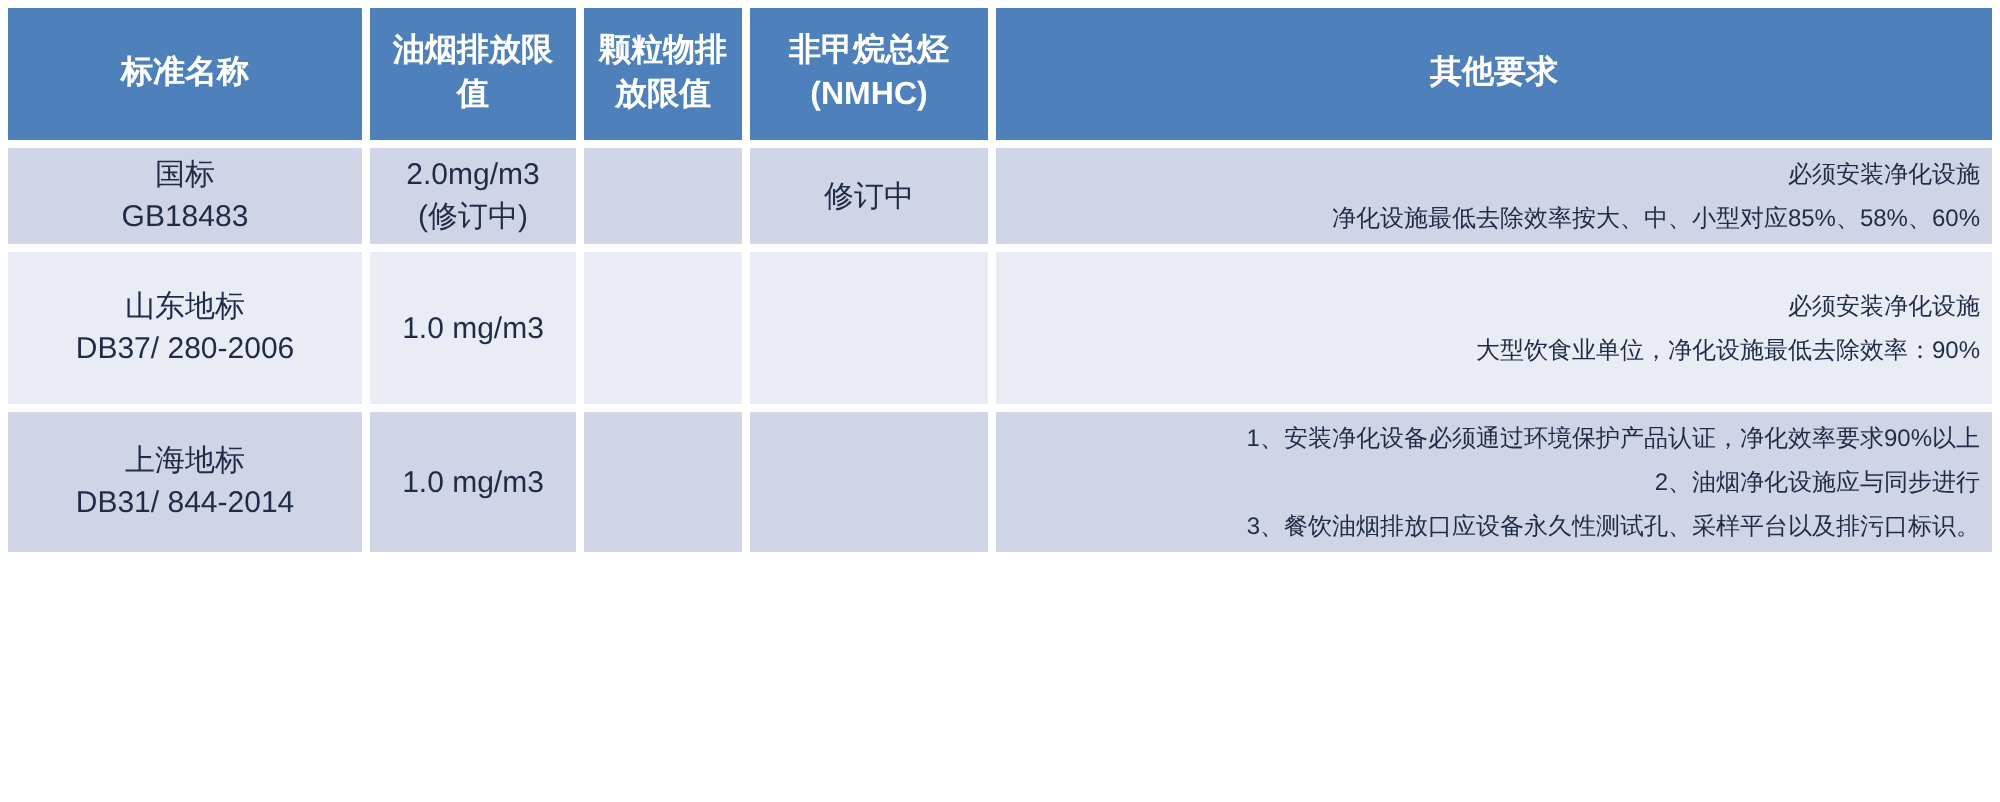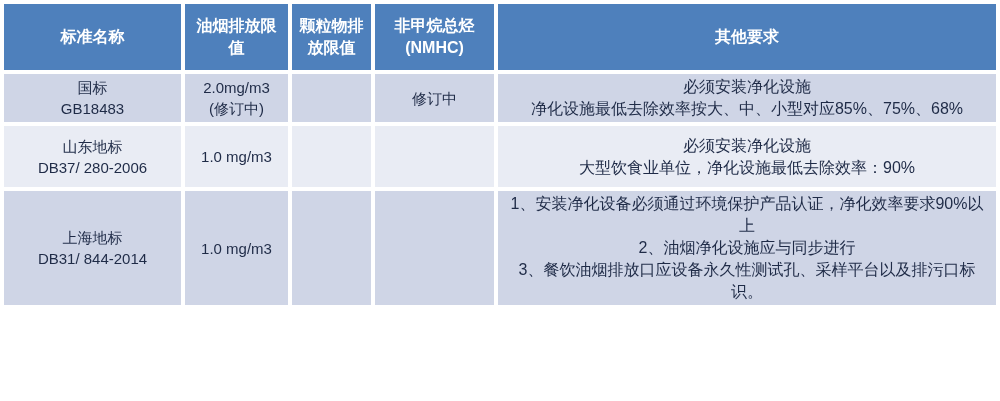--- a/index.html
+++ b/index.html
@@ -31,22 +31,22 @@
     font-size: 16px;
     text-align: center;
     line-height: 22px;
   }
   td.c {
     font-size: 15px;
     text-align: center;
     line-height: 21px;
   }
   td.l {
-    font-size: 16px;
-    text-align: center;
+    font-size: 12px;
+    text-align: right;
     line-height: 22px;
     padding-left: 12px;
     padding-right: 10px;
   }
   tr.band-dark td { background: #cfd5e6; }
   tr.band-light td { background: #e9ecf4; }
 </style>
 </head>
 <body>
 
@@ -74,27 +74,27 @@
       <div>GB18483</div>
     </td>
     <td class="c">
       <div>2.0mg/m3</div>
       <div>(修订中)</div>
     </td>
     <td class="c"></td>
     <td class="c">修订中</td>
     <td class="l">
       <div>必须安装净化设施</div>
-      <div>净化设施最低去除效率按大、中、小型对应85%、75%、68%</div>
+      <div>净化设施最低去除效率按大、中、小型对应85%、58%、60%</div>
     </td>
   </tr>
 
 
 
-  <tr class="band-light" style="height:61px">
+  <tr class="band-light" style="height:76px">
     <td class="c">
       <div>山东地标</div>
       <div>DB37/ 280-2006</div>
     </td>
     <td class="c">
       <div>1.0 mg/m3</div>
     </td>
     <td class="c"></td>
     <td class="c"></td>
     <td class="l">

